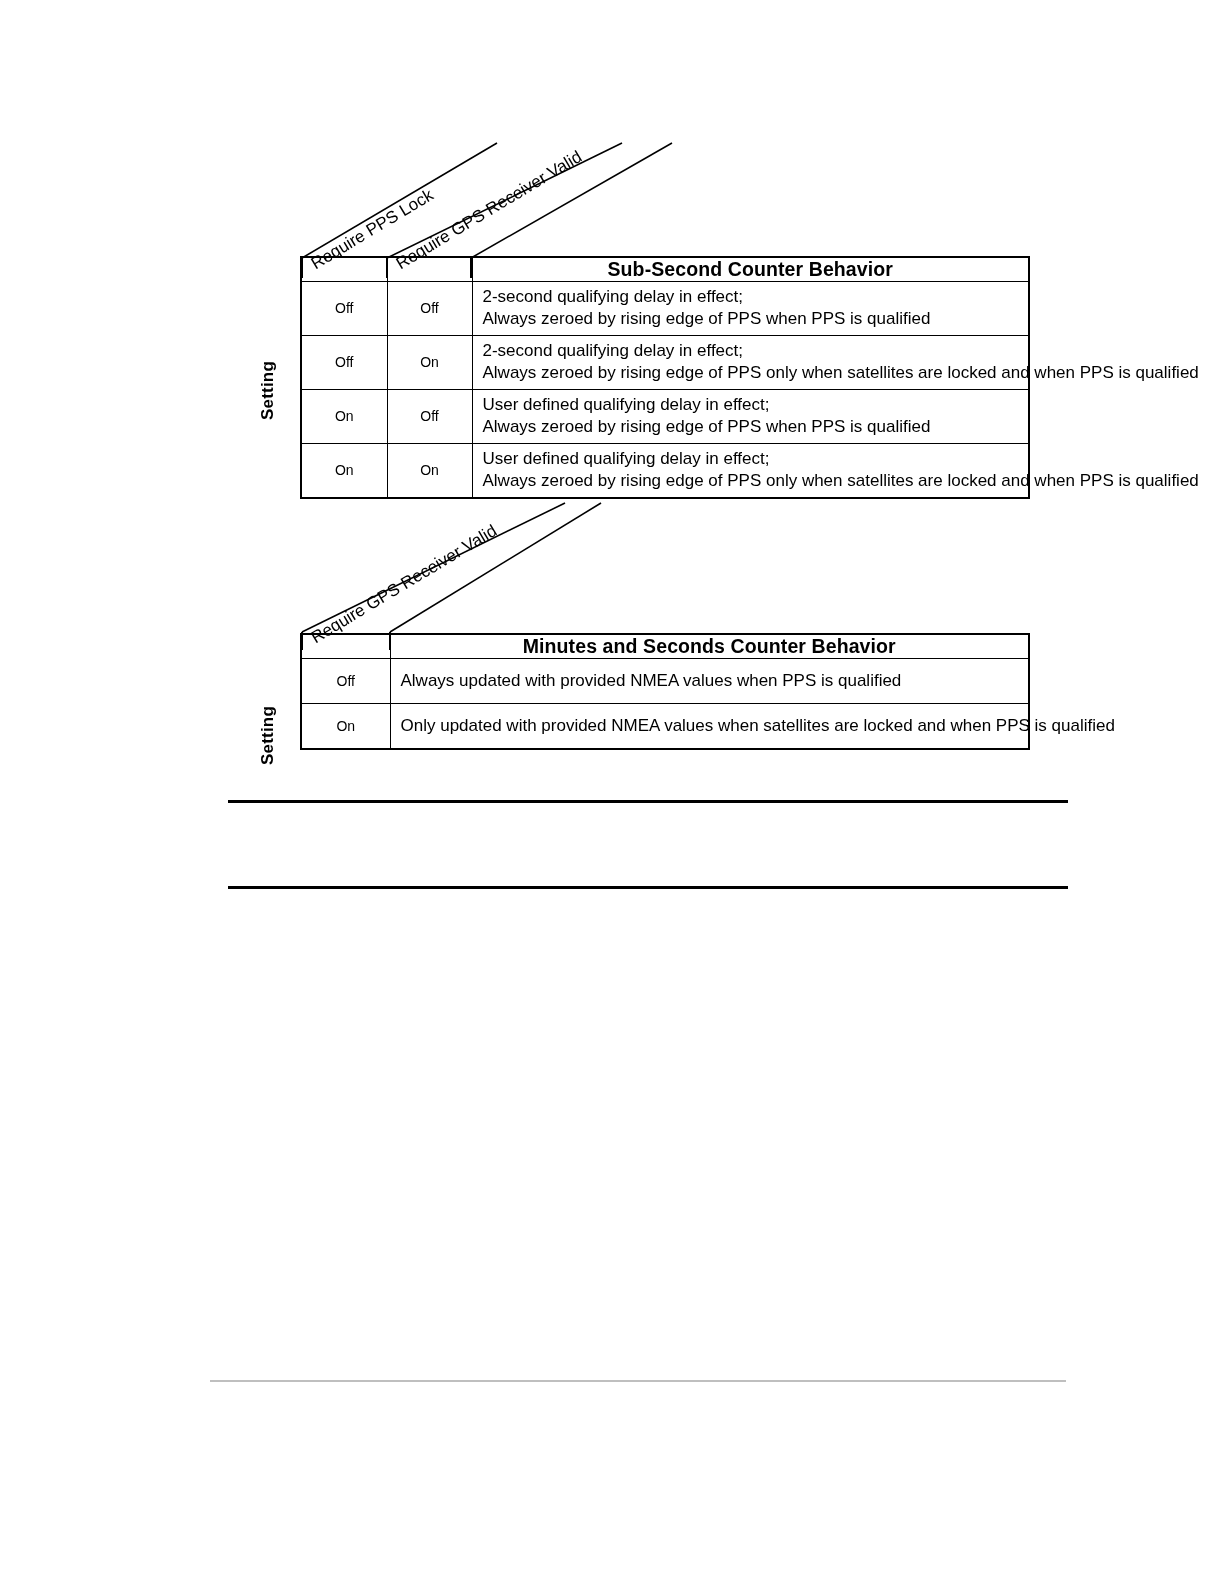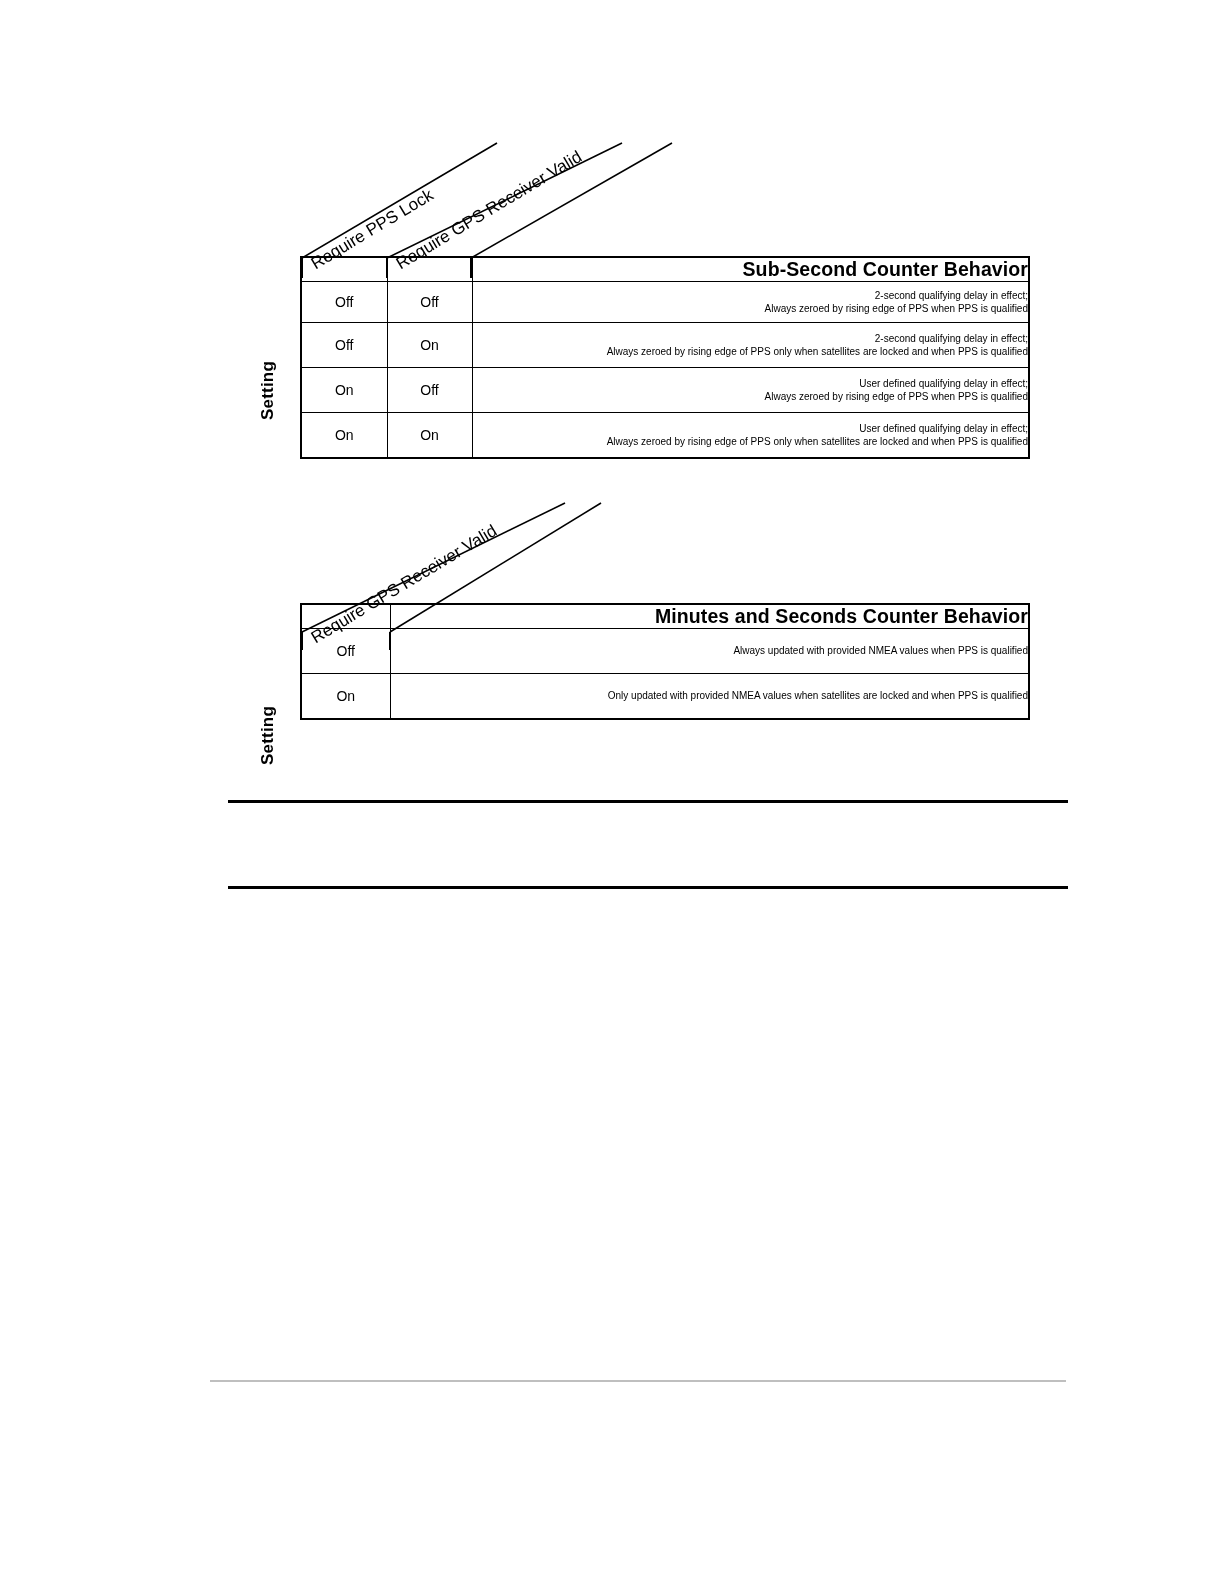--- a/index.html
+++ b/index.html
@@ -45,43 +45,42 @@
   table.matrix td, table.matrix th {
     border: 1px solid #000;
     padding: 0;
     vertical-align: middle;
   }
   table.matrix tr.headrow td {
     border-left: 1px solid #000;
     border-right: 1px solid #000;
     border-top: 2px solid #000;
     border-bottom: 1px solid #000;
-    text-align: right;
   }
   .corner-cell {
     border-left: 2px solid #000 !important;
   }
   .outer-l { border-left: 2px solid #000 !important; }
   .outer-r { border-right: 2px solid #000 !important; }
   .outer-b { border-bottom: 2px solid #000 !important; }
 
   .head-title {
     font-weight: bold;
     font-size: 19.5px;
     text-align: center;
     letter-spacing: .1px;
     white-space: nowrap;
   }
   .state-cell {
     text-align: center;
     font-size: 14px;
   }
   .desc-cell {
-    text-align: right;
-    font-size: 10px;
+    text-align: left;
+    font-size: 17px;
     line-height: 1.32;
     padding: 4px 0 4px 10px !important;
   }
   .desc-cell .l { display: block; white-space: nowrap; }
 
   
   .diagonals {
     position: absolute;
     pointer-events: none;
   }
@@ -187,21 +186,21 @@
     <div class="diagonals" style="left:0; top:0; width:1224px; height:650px;">
       <svg width="1224" height="650" style="position:absolute;left:0;top:0;">
         <line x1="302" y1="652" x2="302" y2="632" stroke="#000" stroke-width="2"></line>
         <line x1="302" y1="632" x2="565" y2="503" stroke="#000" stroke-width="1.6"></line>
         <line x1="390" y1="652" x2="390" y2="632" stroke="#000" stroke-width="2"></line>
         <line x1="390" y1="632" x2="601" y2="503" stroke="#000" stroke-width="1.6"></line>
       </svg>
       <div class="diag-label" style="left:318px; top:628px; transform: rotate(-31deg);">Require GPS Receiver Valid</div>
     </div>
 
-    <table class="matrix" style="position:absolute; left:300px; top:603px; width:728px;">
+    <table class="matrix" style="position:absolute; left:300px; top:633px; width:728px;">
       <colgroup>
         <col style="width:89px">
         <col style="width:639px">
       </colgroup>
       <tbody>
         <tr class="headrow">
           <td class="corner-cell" style="height:22px;"></td>
           <td class="head-title outer-r">Minutes and Seconds Counter Behavior</td>
         </tr>
 

